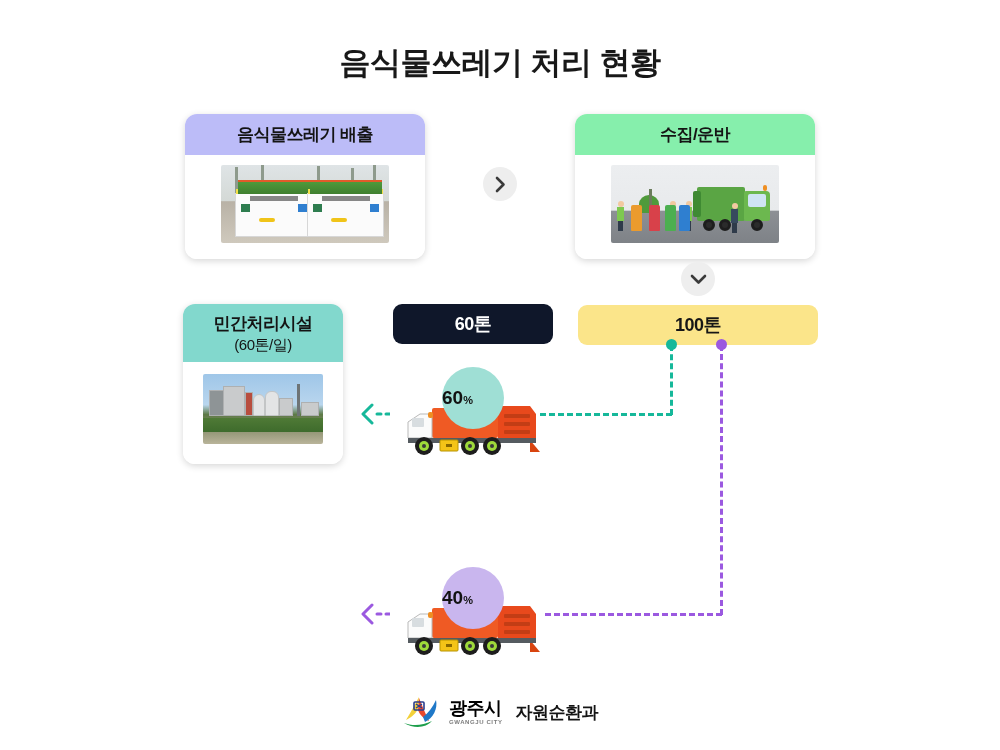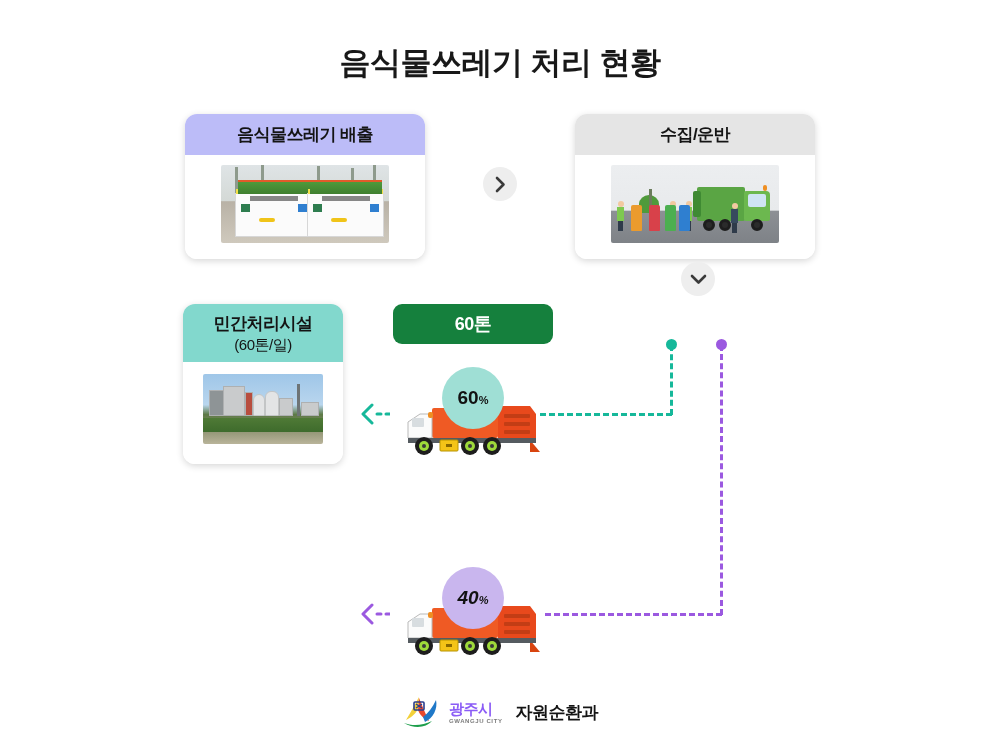--- a/index.html
+++ b/index.html
@@ -59,21 +59,21 @@
   .fac-photo { width: 120px; height: 70px; }
 
   
   .pill {
     position: absolute;
     display: flex; align-items: center; justify-content: center;
     font-size: 18px; font-weight: bold; letter-spacing: -0.5px;
     border-radius: 9px;
   }
   #pill-60 { left: 393px; top: 304px; width: 160px; height: 40px;
-             background: #15803d; color: #ffffff; }
+             background: #0f172a; color: #ffffff; }
   #pill-40 { left: 393px; top: 504px; width: 160px; height: 40px;
              background: #9163e8; color: #ffffff; }
   #pill-100 { left: 578px; top: 305px; width: 240px; height: 40px;
               background: #fbe58a; color: #161616; }
 
   
   .chev-circle {
     position: absolute; width: 34px; height: 34px; border-radius: 50%;
     background: #eeeeee;
     display: flex; align-items: center; justify-content: center;
@@ -81,25 +81,25 @@
   #chev-right { left: 483px; top: 167px; }
   #chev-down  { left: 681px; top: 262px; }
 
   
   .truck-wrap { position: absolute; width: 150px; height: 70px; }
   #truck-top    { left: 404px; top: 392px; }
   #truck-bottom { left: 404px; top: 592px; }
 
   .pct-bubble {
     position: absolute; width: 62px; height: 62px; border-radius: 50%;
-    display: flex; align-items: baseline; justify-content: center;
+    display: flex; align-items: baseline; 
     left: 442px; z-index: 5;
   }
   #pct-60 { top: 367px; background: #9fdfd5; }
-  #pct-40 { top: 567px; background: #c9b6ee; font-style: italic; }
+  #pct-40 { top: 567px; background: #c9b6ee; }
   .pct-num { font-size: 19px; font-weight: bold; color: #121212; line-height: 62px; }
   .pct-sym { font-size: 11px; font-weight: bold; color: #121212; line-height: 62px; }
 
   
   .dash-v, .dash-h { position: absolute; }
   .dash-v { border-left: 3px dashed; width: 0; }
   .dash-h { border-top: 3px dashed; height: 0; }
   .teal   { border-color: #16b89a; }
   .purple { border-color: #9b59e0; }
 
@@ -119,21 +119,21 @@
   #arrow-teal   { left: 360px; top: 403px; }
   #arrow-purple { left: 360px; top: 603px; }
 
   
   #footer-logo {
     position: absolute; left: 0; top: 695px; width: 1000px;
     display: flex; align-items: center; justify-content: center; gap: 9px;
   }
   .logo-mark { width: 38px; height: 34px; }
   .logo-city { display: flex; flex-direction: column; align-items: flex-start; line-height: 1; }
-  .logo-city-ko { font-size: 15px; font-weight: bold; color: #8b5cf6; letter-spacing: -0.5px; text-align: right; }
+  .logo-city-ko { font-size: 18px; font-weight: bold; color: #000000; letter-spacing: -0.5px; text-align: right; }
   .logo-city-en { font-size: 6px; font-weight: bold; color: #7b7b7b; letter-spacing: 0.6px; margin-top: 2px; }
   .logo-dept { font-size: 17px; font-weight: bold; color: #141414; letter-spacing: -0.5px; margin-left: 4px; }
 
   
   .scene { position: absolute; inset: 0; }
 
   
   .bins-bg { background: linear-gradient(#dfe4e6 0%, #d4d9d6 46%, #b9b2a6 47%, #cfc9bd 100%); }
   .tree { position: absolute; background: #8e9a8c; width: 3px; }
   .bin { position: absolute; bottom: 6px; width: 46%; height: 56%;
@@ -212,21 +212,21 @@
             <div class="bin-sticker g" style="left:6%;top:10px"></div>
             <div class="bin-sticker" style="right:6%;top:10px"></div>
             <div class="bin-logo" style="left:30%;top:24px"></div>
           </div>
         </div>
       </div>
     </div>
   </div>
 
   <div class="card top-card" id="card-collect">
-    <div class="card-head" style="background:#e5e5e5">
+    <div class="card-head" style="background:#86efac">
       <span class="h-main">수집/운반</span>
     </div>
     <div class="card-body">
       <div class="photo top-photo">
         <div class="scene coll-bg">
           <div class="bush" style="left:28px;bottom:30px;width:20px;height:18px"></div>
           <div class="tree" style="left:38px;top:24px;height:24px;background:#6b7d5c"></div>
 
           <div class="person" style="left:6px">
               <div class="head"></div>
@@ -296,20 +296,21 @@
           <div class="pl-stack" style="left:94px;top:10px;height:32px"></div>
           <div class="pl-box" style="left:98px;top:28px;width:18px;height:14px"></div>
           <div class="pl-green"></div>
         </div>
       </div>
     </div>
   </div>
 
 
   <div class="pill" id="pill-60">60톤</div>
+  <div class="pill" id="pill-100">100톤</div>
 
   <div class="dot" id="dot-teal"></div>
   <div class="dot" id="dot-purple"></div>
 
   <div class="dash-v teal" id="teal-v"></div>
   <div class="dash-h teal" id="teal-h"></div>
   <div class="dash-v purple" id="purple-v"></div>
   <div class="dash-h purple" id="purple-h"></div>
 
   <div class="arrow-left" id="arrow-teal">

